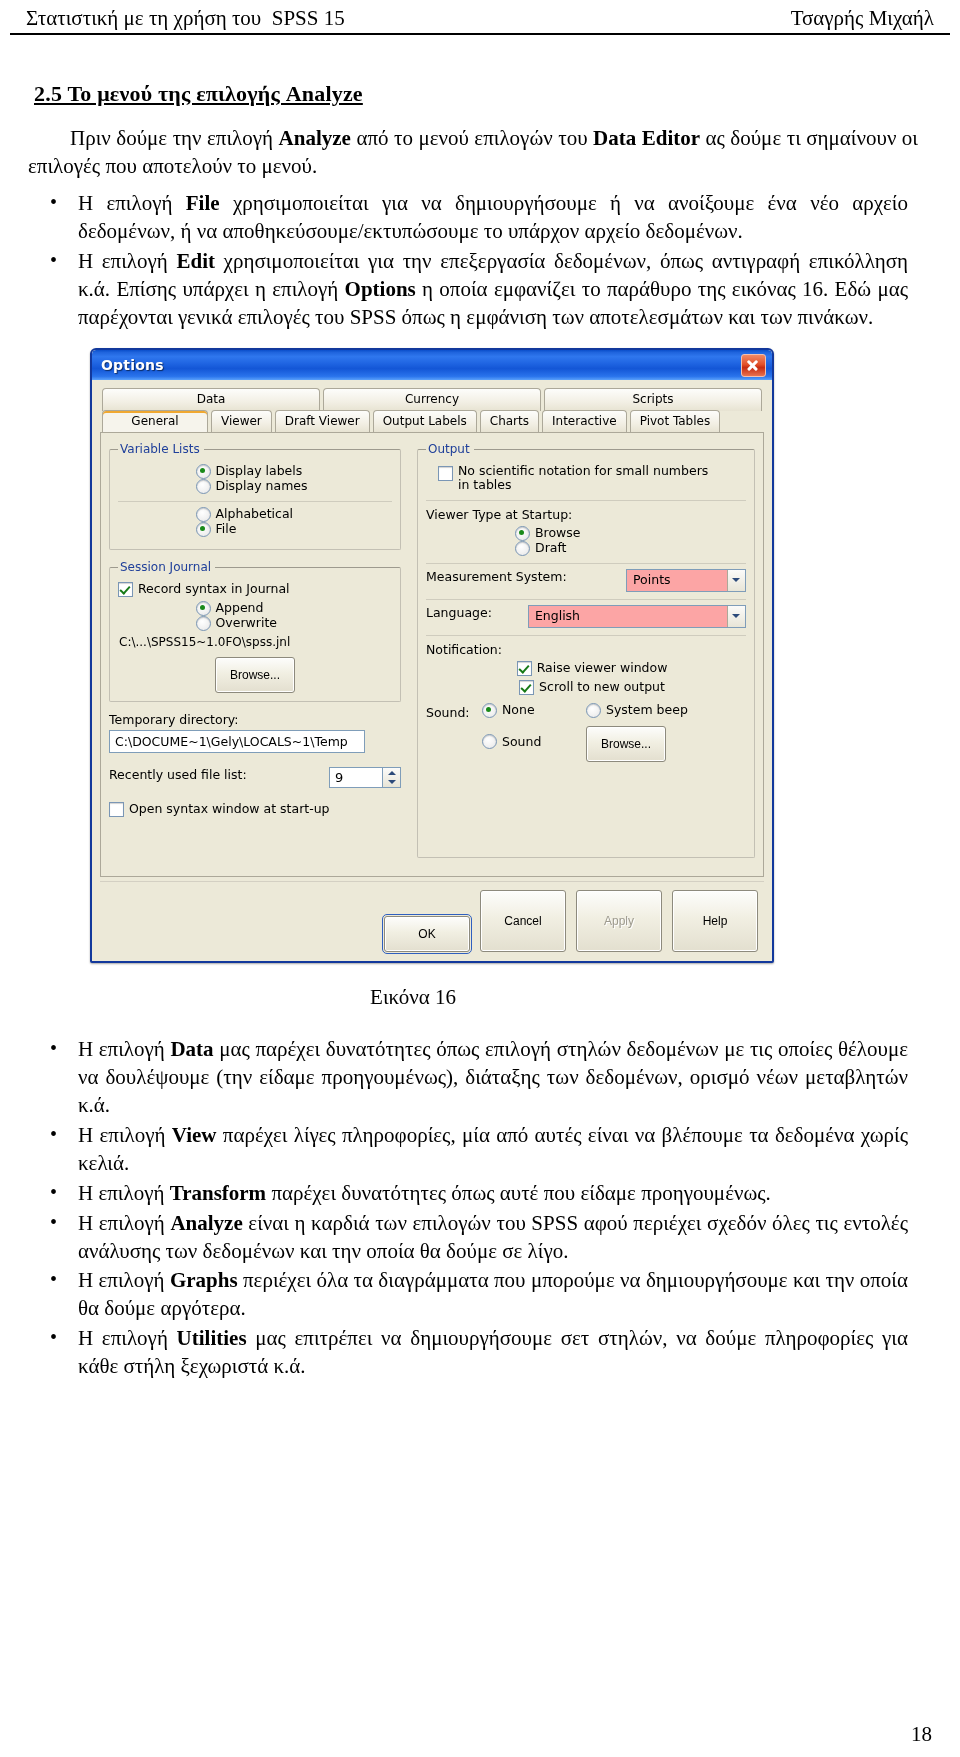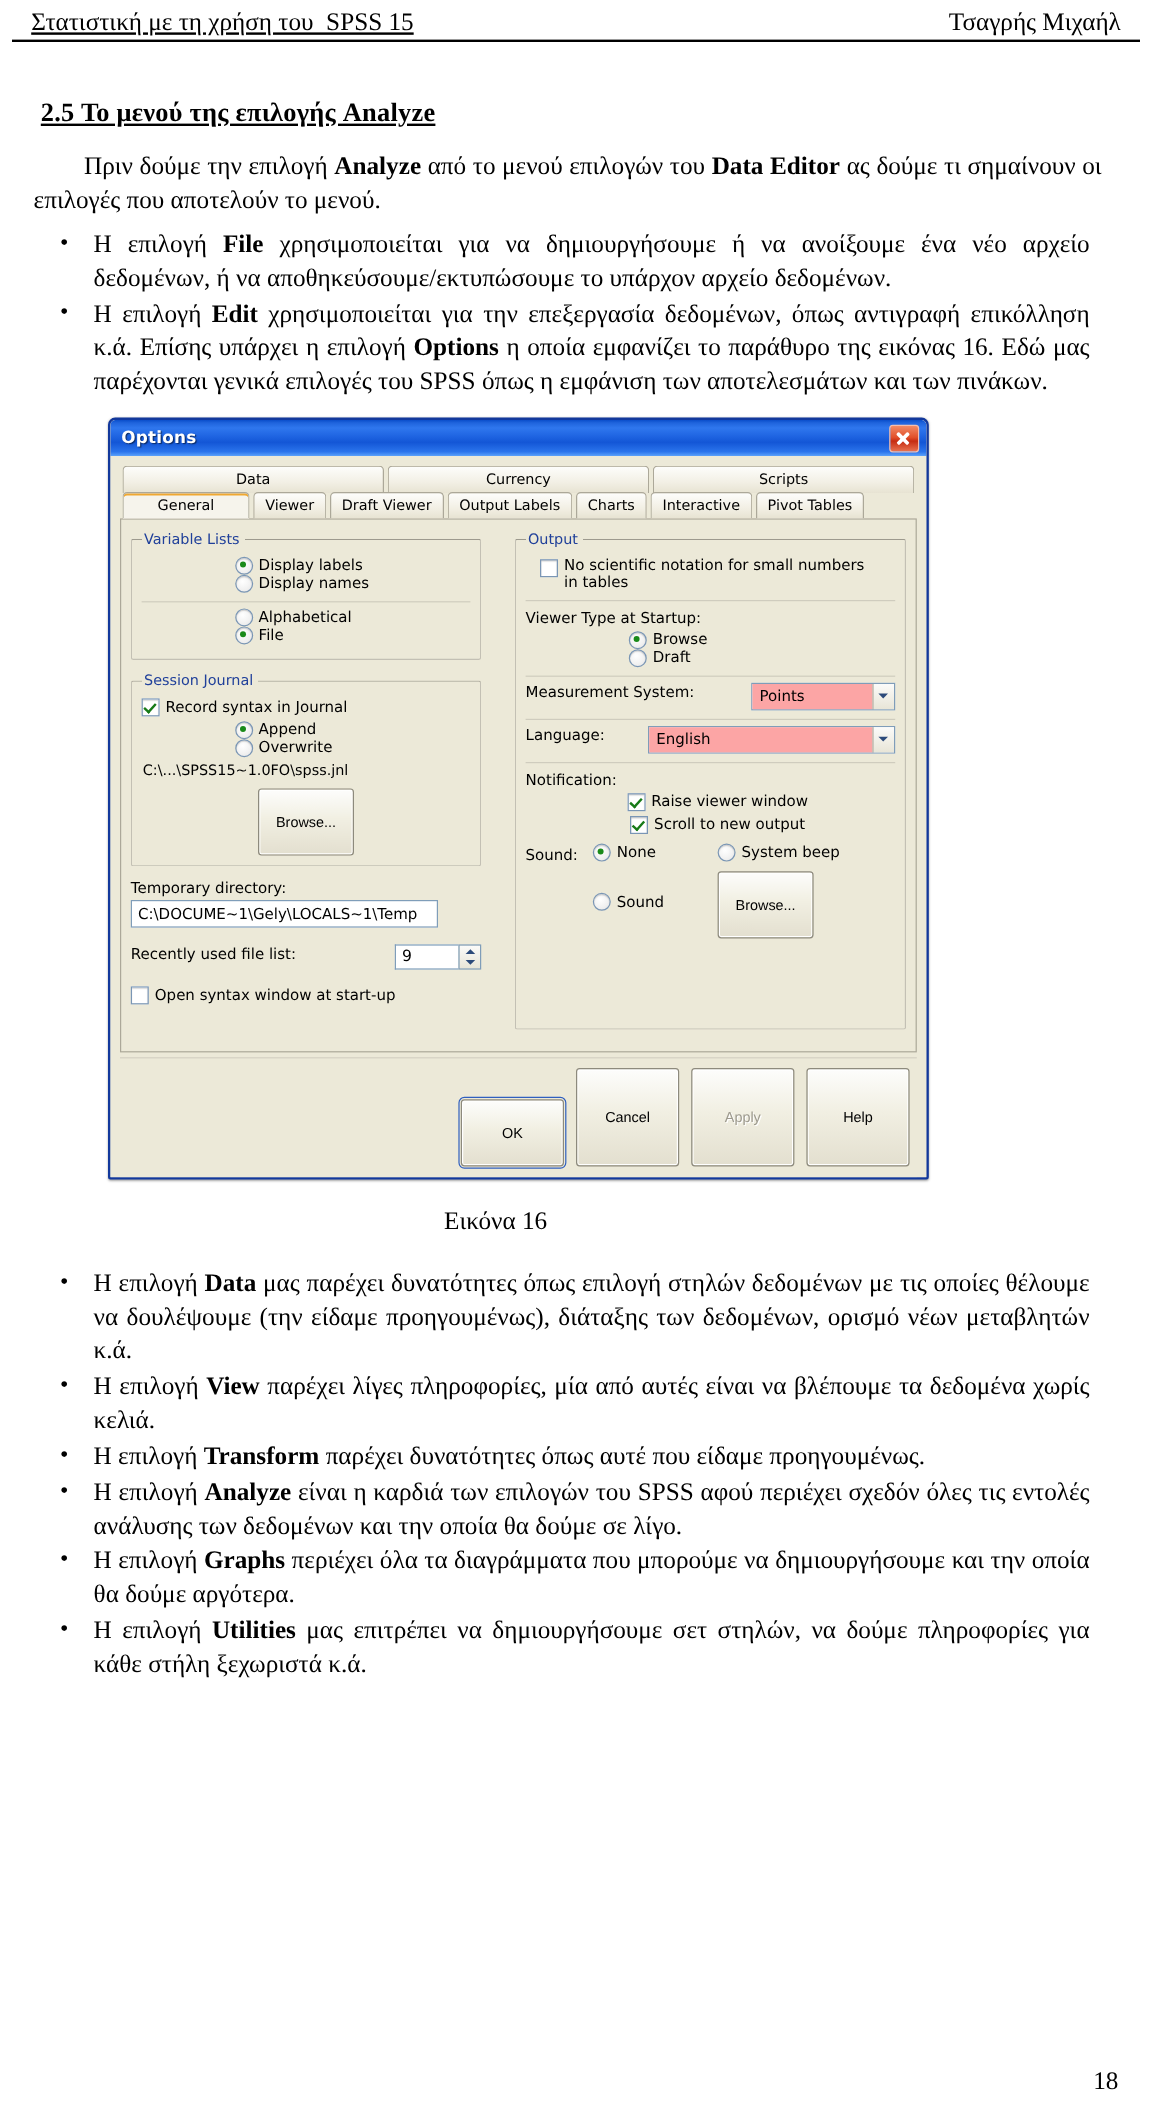--- a/index.html
+++ b/index.html
@@ -20,21 +20,21 @@
   .page-header {
     position: relative;
     padding: 6px 16px 2px 16px;
     display: flex;
     justify-content: space-between;
     align-items: baseline;
     font-size: 21px;
     border-bottom: 2px solid #000;
     margin: 0 10px 0 10px;
   }
-  .page-header .hdr-left { white-space: pre; text-decoration: underline; }
+  .page-header .hdr-left { white-space: pre; }
   .page-header .hdr-right { white-space: pre; }
 
   
   .content {
     padding: 0 42px 0 28px;
   }
 
   h2.section-title {
     font-size: 22px;
     font-weight: bold;
@@ -173,21 +173,21 @@
     box-shadow: inset 0 2px 0 #f0a830;
   }
   .tabrow.second .tab { flex: 0 0 auto; padding-left: 9px; padding-right: 9px; }
   .tabrow.second .tab.w-general { flex: 0 0 86px; }
 
   .tabpanel {
     border: 1px solid #aca899;
     background: #ece9d8;
     padding: 9px 8px 8px 8px;
     display: flex;
-    gap: 28px;
+    gap: 16px;
   }
   .col-left  { width: 292px; }
   .col-right { flex: 1; }
 
   
   fieldset.grp {
     border: 1px solid #c3c0b4;
     border-top: 1px solid #9d9a8e;
     margin: 0 0 10px 0;
     padding: 4px 8px 8px 8px;
@@ -253,21 +253,21 @@
     transform: rotate(42deg);
   }
 
   .path-text { font-size: 12px; margin: 4px 0 2px 1px; }
 
   .btn {
     font-size: 12px;
     background: linear-gradient(to bottom,#fdfdfc 0%,#f1efe2 45%,#e3dfcf 100%);
     border: 1px solid #8d8a7d;
     border-radius: 3px;
-    padding: 20px 14px;
+    padding: 10px 14px;
     color: #000;
     box-shadow: inset 0 0 0 1px #ffffff;
   }
   .btn.disabled { color: #9d9a8e; text-shadow: 1px 1px 0 #ffffff; }
   .btn.default  { outline: 1px solid #2f5fbf; outline-offset: 1px; margin-top: 26px; }
   .btn-row-browse { display: flex; justify-content: center; margin-top: 8px; }
 
   .label-line { font-size: 12.5px; margin: 6px 0 3px 0; }
 
   .textbox {

